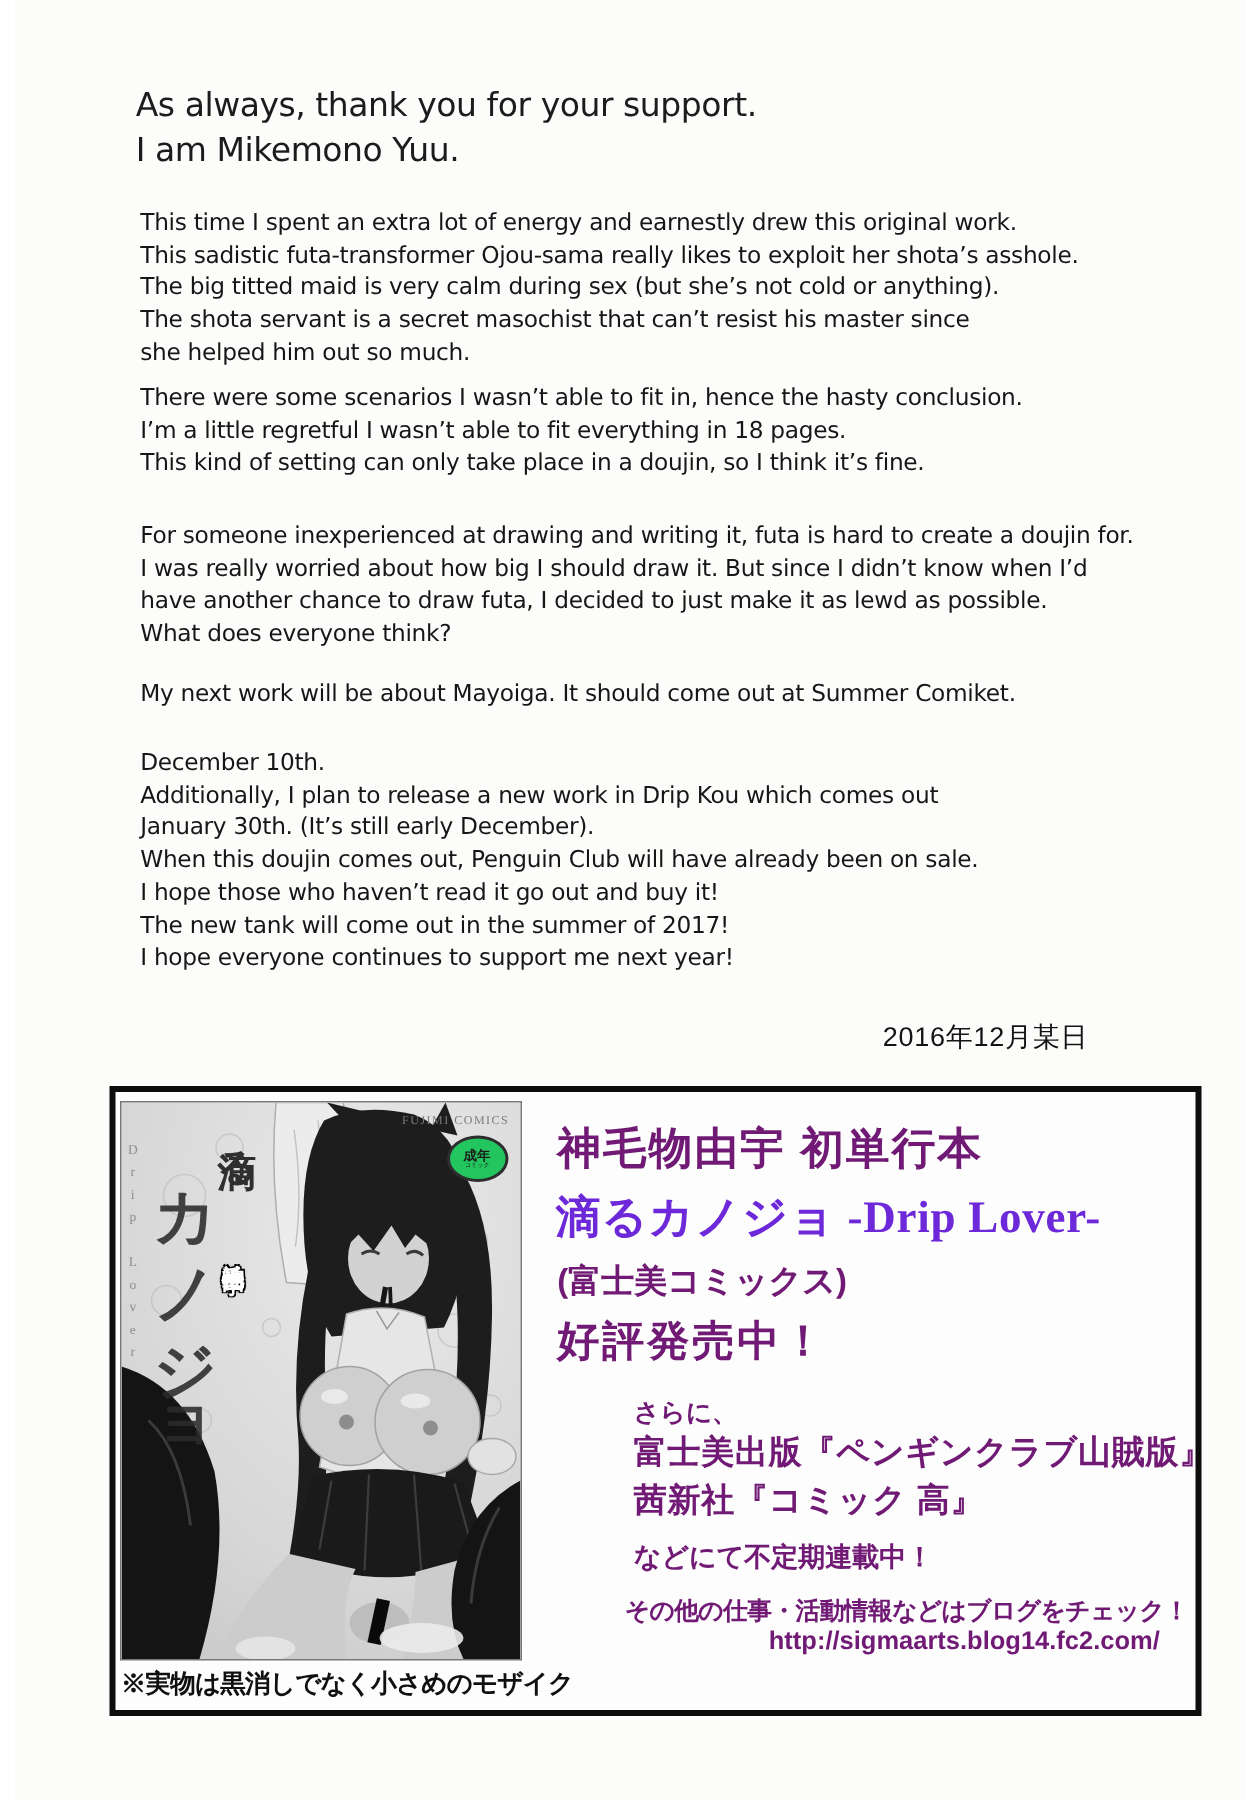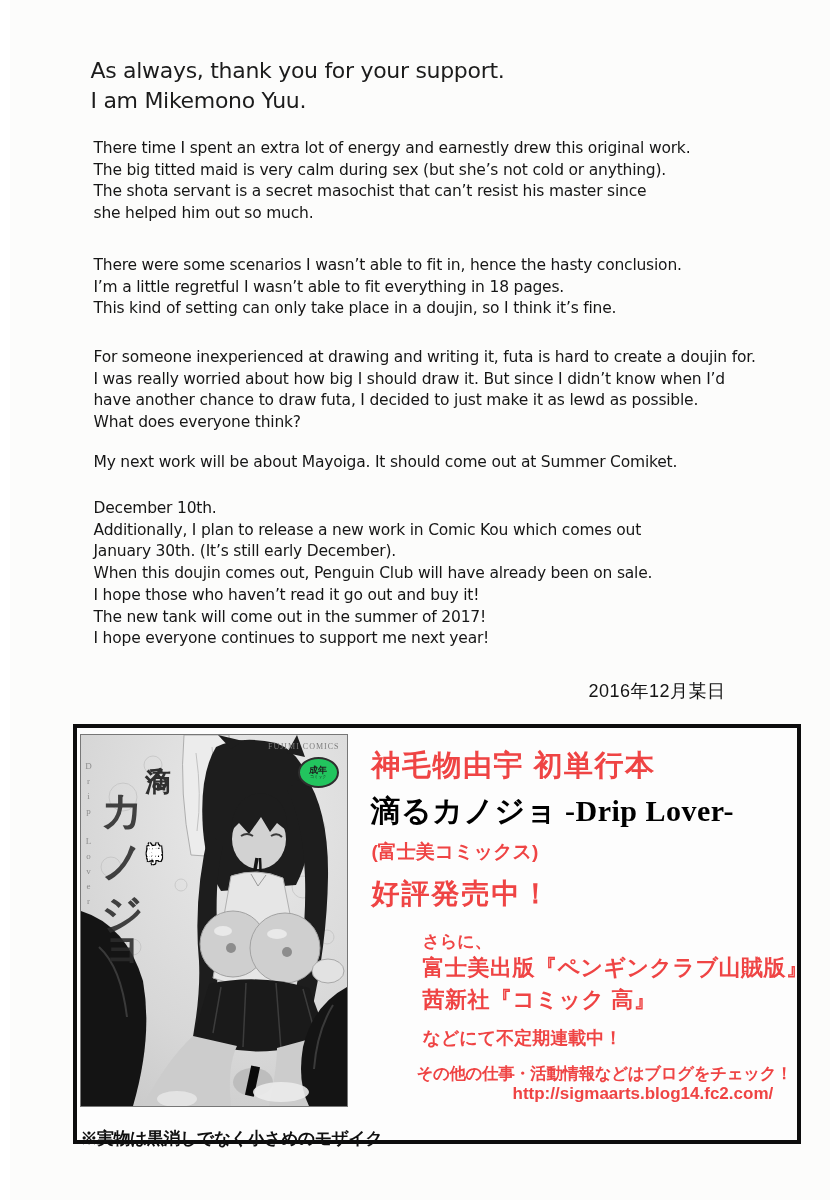--- a/index.html
+++ b/index.html
@@ -84,51 +84,52 @@
     width:37px;height:27px;border-radius:50%;
     background:#22c55e;border:2px solid #2e2e2e;
     display:flex;flex-direction:column;align-items:center;justify-content:center;
     line-height:1;
   }
   .cover-badge .b1{font-size:9px;font-weight:800;color:#1d1d1d;font-family:"Liberation Sans",sans-serif;}
   .cover-badge .b2{font-size:4.5px;color:#1d1d1d;transform:scale(0.9);font-family:"Liberation Sans",sans-serif;}
   .caption{
     position:absolute;left:71px;top:1111px;
     font-size:17px;font-weight:600;color:#101010;
-    font-family:"Liberation Sans",sans-serif;letter-spacing:-0.5px;margin-top:16px;
-  }
-  
-  .jp{font-family:"Liberation Sans",sans-serif;color:#ef4444;}
+    font-family:"Liberation Sans",sans-serif;letter-spacing:-0.5px;
+  }
+  
+  .jp{font-family:"Liberation Sans",sans-serif;color:#701a75;}
   .promo-heading{position:absolute;left:362px;top:746px;font-size:29px;font-weight:800;letter-spacing:1.5px;}
   .promo-title{
     position:absolute;left:361px;top:791px;
     font-family:"Liberation Serif","DejaVu Serif",serif;
-    font-size:30px;font-weight:600;letter-spacing:0.5px;color:#000000;
-  }
-  .promo-imprint{position:absolute;left:362px;top:839px;font-size:19px;font-weight:700;}
+    font-size:30px;font-weight:600;letter-spacing:0.5px;color:#6d28d9;
+  }
+  .promo-imprint{position:absolute;left:362px;top:839px;font-size:22px;font-weight:700;}
   .promo-onsale{position:absolute;left:362px;top:875px;font-size:28px;font-weight:800;letter-spacing:2px;}
   .promo-more{position:absolute;left:413px;top:930px;font-size:17px;font-weight:700;}
   .promo-mag1{position:absolute;left:413px;top:953px;font-size:22px;font-weight:800;letter-spacing:0.5px;}
   .promo-mag2{position:absolute;left:413px;top:985px;font-size:22px;font-weight:800;letter-spacing:0.5px;}
   .promo-serial{position:absolute;left:413px;top:1026px;font-size:18px;font-weight:700;}
   .promo-blog{position:absolute;left:407px;top:1063px;font-size:16.5px;font-weight:700;letter-spacing:-0.4px;text-align:right;}
   .promo-url{position:absolute;left:503px;top:1084px;font-size:17px;font-weight:700;letter-spacing:0;}
 </style>
 </head>
 <body>
 
 <div class="page">
 
   <div class="greeting">
     <div>As always, thank you for your support.</div>
     <div>I am Mikemono Yuu.</div>
   </div>
 
   <div class="para p1">
-    <div class="line">There time I spent an extra lot of energy and earnestly drew this original work.</div>
+    <div class="line">This time I spent an extra lot of energy and earnestly drew this original work.</div>
+    <div class="line">This sadistic futa-transformer Ojou-sama really likes to exploit her shota’s asshole.</div>
     <div class="line">The big titted maid is very calm during sex (but she’s not cold or anything).</div>
     <div class="line">The shota servant is a secret masochist that can’t resist his master since</div>
     <div class="line">she helped him out so much.</div>
   </div>
 
   <div class="para p2">
     <div class="line">There were some scenarios I wasn’t able to fit in, hence the hasty conclusion.</div>
     <div class="line">I’m a little regretful I wasn’t able to fit everything in 18 pages.</div>
     <div class="line">This kind of setting can only take place in a doujin, so I think it’s fine.</div>
   </div>
@@ -139,21 +140,21 @@
     <div class="line">have another chance to draw futa, I decided to just make it as lewd as possible.</div>
     <div class="line">What does everyone think?</div>
   </div>
 
   <div class="para p4">
     <div class="line">My next work will be about Mayoiga. It should come out at Summer Comiket.</div>
   </div>
 
   <div class="para p5">
     <div class="line">December 10th.</div>
-    <div class="line">Additionally, I plan to release a new work in Comic Kou which comes out</div>
+    <div class="line">Additionally, I plan to release a new work in Drip Kou which comes out</div>
     <div class="line">January 30th. (It’s still early December).</div>
     <div class="line">When this doujin comes out, Penguin Club will have already been on sale.</div>
     <div class="line">I hope those who haven’t read it go out and buy it!</div>
     <div class="line">The new tank will come out in the summer of 2017!</div>
     <div class="line">I hope everyone continues to support me next year!</div>
   </div>
 
   <div class="date-line">2016年12月某日</div>
 
   <div class="promo-box"></div>

